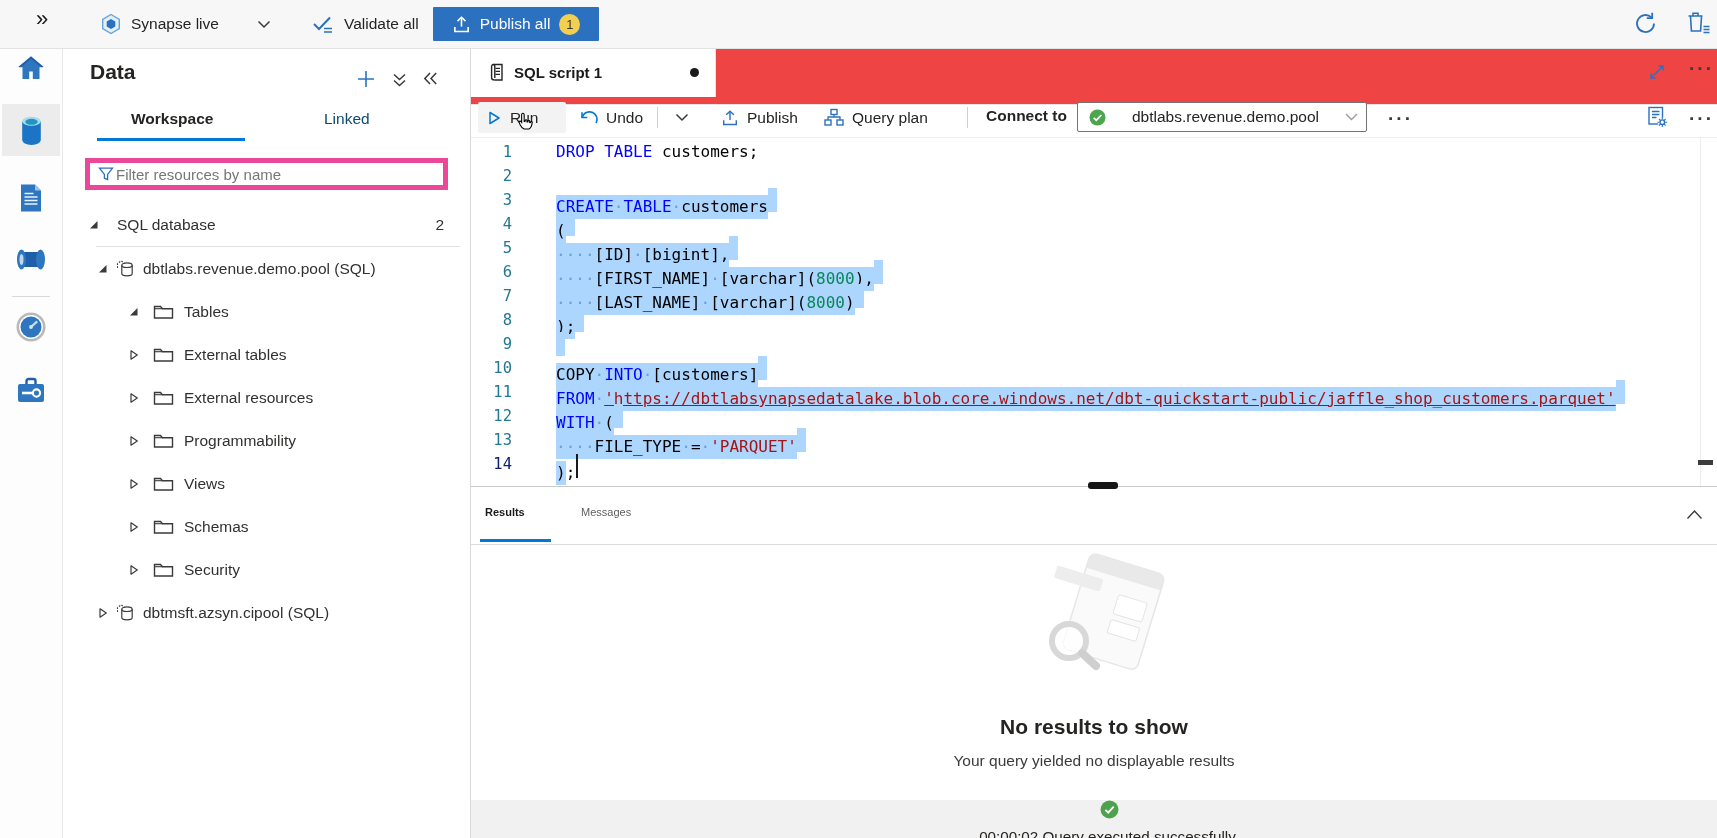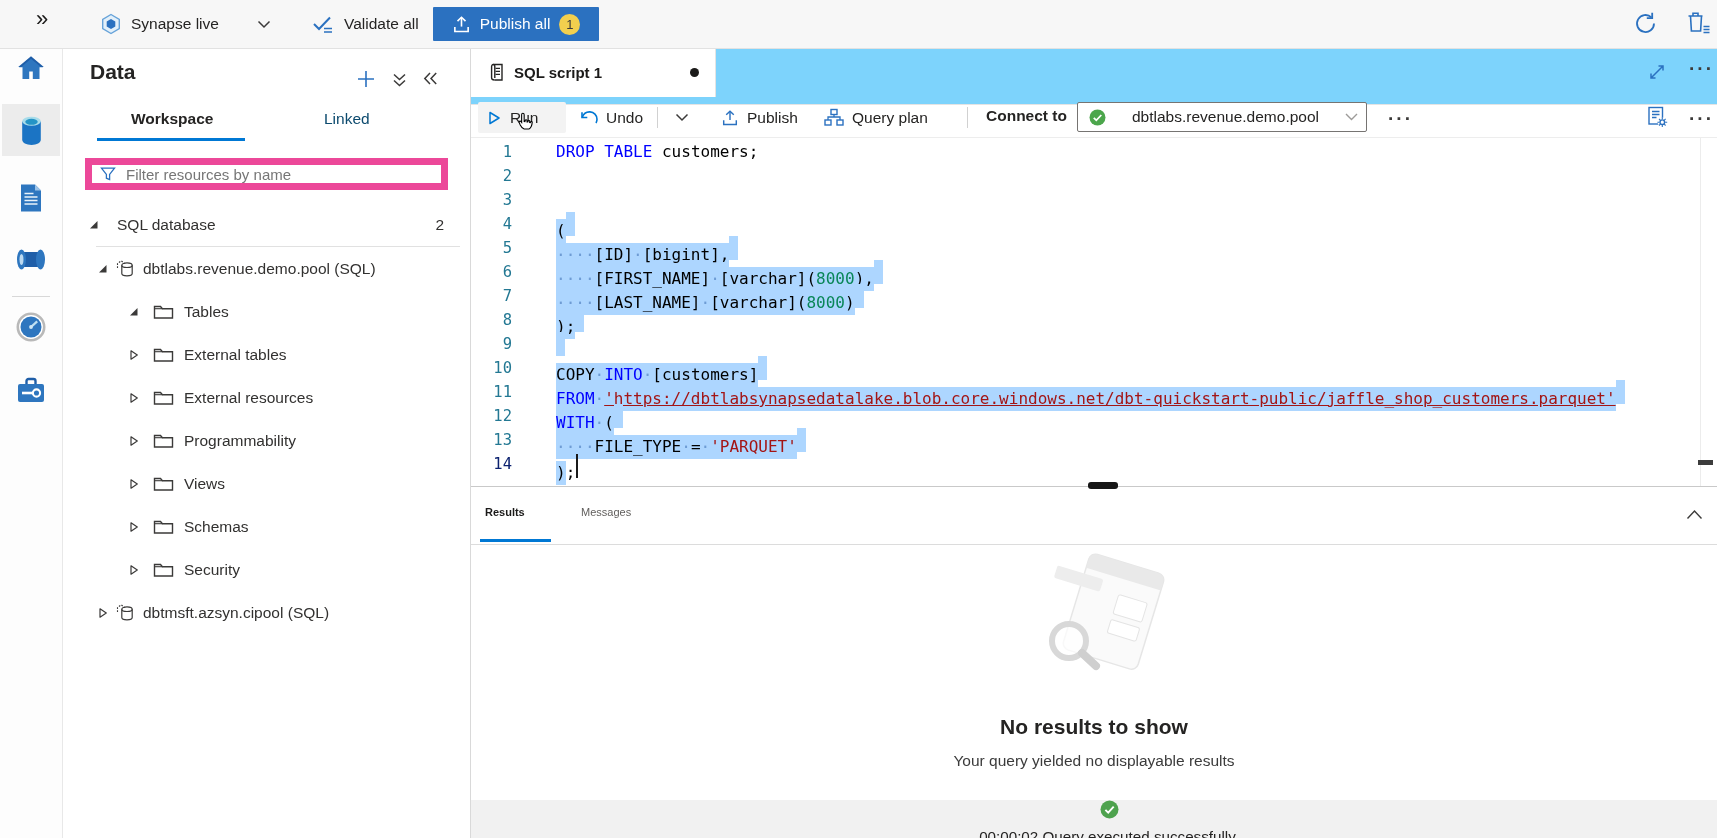--- a/index.html
+++ b/index.html
@@ -22,39 +22,39 @@
   .rail-item{position:absolute;left:0;width:62px;height:44px;display:flex;align-items:center;justify-content:center;}
   .rail-div{position:absolute;left:12px;width:38px;border-top:1px solid #d8d8d8;}
   
   .panel{position:absolute;left:62px;top:48px;width:408px;height:790px;background:#fff;border-right:1px solid #d9d9d9;z-index:10;}
   .panel-title{position:absolute;left:28px;top:12px;font-size:21px;font-weight:700;color:#252423;}
   .panel-ico{position:absolute;top:22px;cursor:pointer;}
   .ptab{position:absolute;top:62px;font-size:15.5px;cursor:pointer;}
   .ptab.active{font-weight:700;color:#252423;}
   .ptab.inactive{color:#0c4a6e;}
   .ptab-underline{position:absolute;left:35px;top:90px;width:148px;height:3px;background:var(--accent,#0078d4);}
-  .filterbox{position:absolute;left:23px;top:110px;width:363px;height:32px;border:7px solid #ec4899;background:#fff;
-      display:flex;align-items:center;padding:0 8px;box-sizing:border-box;gap:8px;}
+  .filterbox{position:absolute;left:23px;top:110px;width:363px;height:32px;border:5px solid #ec4899;background:#fff;
+      display:flex;align-items:center;padding:0 8px;box-sizing:border-box;gap:0;}
   .filterbox input{border:none;outline:none;flex:1;font-size:15px;font-family:inherit;color:#323130;background:transparent;}
   .filterbox input::placeholder{color:#767676;}
   #tree{position:absolute;left:0;top:155px;width:408px;}
   .tree-row{height:43px;display:flex;align-items:center;cursor:pointer;font-size:15.5px;color:#323130;}
   .tree-row.lv0{padding-left:26px;font-weight:400;}
   .tree-row.lv0 .tl{margin-left:18px;}
   .tree-row.lv1{padding-left:35px;}
   .tree-row.lv1 .ti{margin-left:7px;}
   .tree-row.lv1 .tl{margin-left:8px;}
   .tree-row.lv2{padding-left:66px;}
   .tree-row.lv2 .ti{margin-left:14px;}
   .tree-row.lv2 .tl{margin-left:10px;}
   .tree-row .tc{margin-left:auto;padding-right:26px;color:#323130;}
   .tree-sep{border-top:1px solid #e1e1e1;margin-left:34px;width:364px;}
   
   .main{position:absolute;left:471px;top:48px;width:1246px;height:790px;background:#fff;}
-  .tabstrip{position:absolute;left:0;top:0;width:1246px;height:57px;background:#7dd3fc;border-bottom:1px solid #e4e4e4;box-sizing:border-box;}
+  .tabstrip{position:absolute;left:0;top:0;width:1246px;height:57px;background:#ef4444;border-bottom:1px solid #e4e4e4;box-sizing:border-box;}
   .doc-tab{position:absolute;left:0;top:0;width:245px;height:49px;background:#fff;border-right:1px solid #e4e4e4;
       display:flex;align-items:center;padding-left:16px;box-sizing:border-box;gap:9px;cursor:pointer;}
   .doc-tab .t-title{font-size:15px;font-weight:700;color:#1b1a19;}
   .dirty-dot{position:absolute;left:219px;top:20px;width:9px;height:9px;border-radius:50%;background:#1b1a19;}
   .strip-ico{position:absolute;top:15px;cursor:pointer;}
   .dots{font-size:19px;letter-spacing:2px;color:#3b3a39;font-weight:700;line-height:1;cursor:pointer;}
   
   .toolbar{position:absolute;left:0;top:49px;width:1246px;height:41px;border-bottom:1px solid #ededed;box-sizing:border-box;text-align:center;}
   .tbtn{position:absolute;top:5px;height:31px;display:flex;align-items:center;gap:8px;padding:0 8px;cursor:pointer;border-radius:2px;font-size:15.5px;color:#252423;}
   .tbtn.hovered{background:#f3f3f3;}
@@ -489,20 +489,21 @@
           <div class="code-line">
             <span class="ln">1</span>
             <span class="lc"><span class="t-kw">DROP</span><span class="t-ws"> </span><span class="t-kw">TABLE</span><span class="t-ws"> </span><span class="t-pl">customers;</span></span>
           </div>
           <div class="code-line">
             <span class="ln">2</span>
             <span class="lc"></span>
           </div>
           <div class="code-line">
             <span class="ln">3</span>
+            <span class="lc"><span class="t-kw sel">CREATE</span><span class="t-ws sel">·</span><span class="t-kw sel">TABLE</span><span class="t-ws sel">·</span><span class="t-pl sel">customers</span><span class="sel tail"></span></span>
           </div>
           <div class="code-line">
             <span class="ln">4</span>
             <span class="lc"><span class="t-pl sel">(</span><span class="sel tail"></span></span>
           </div>
           <div class="code-line">
             <span class="ln">5</span>
             <span class="lc"><span class="t-ws sel">····</span><span class="t-pl sel">[ID]</span><span class="t-ws sel">·</span><span class="t-pl sel">[bigint],</span><span class="sel tail"></span></span>
           </div>
           <div class="code-line">

